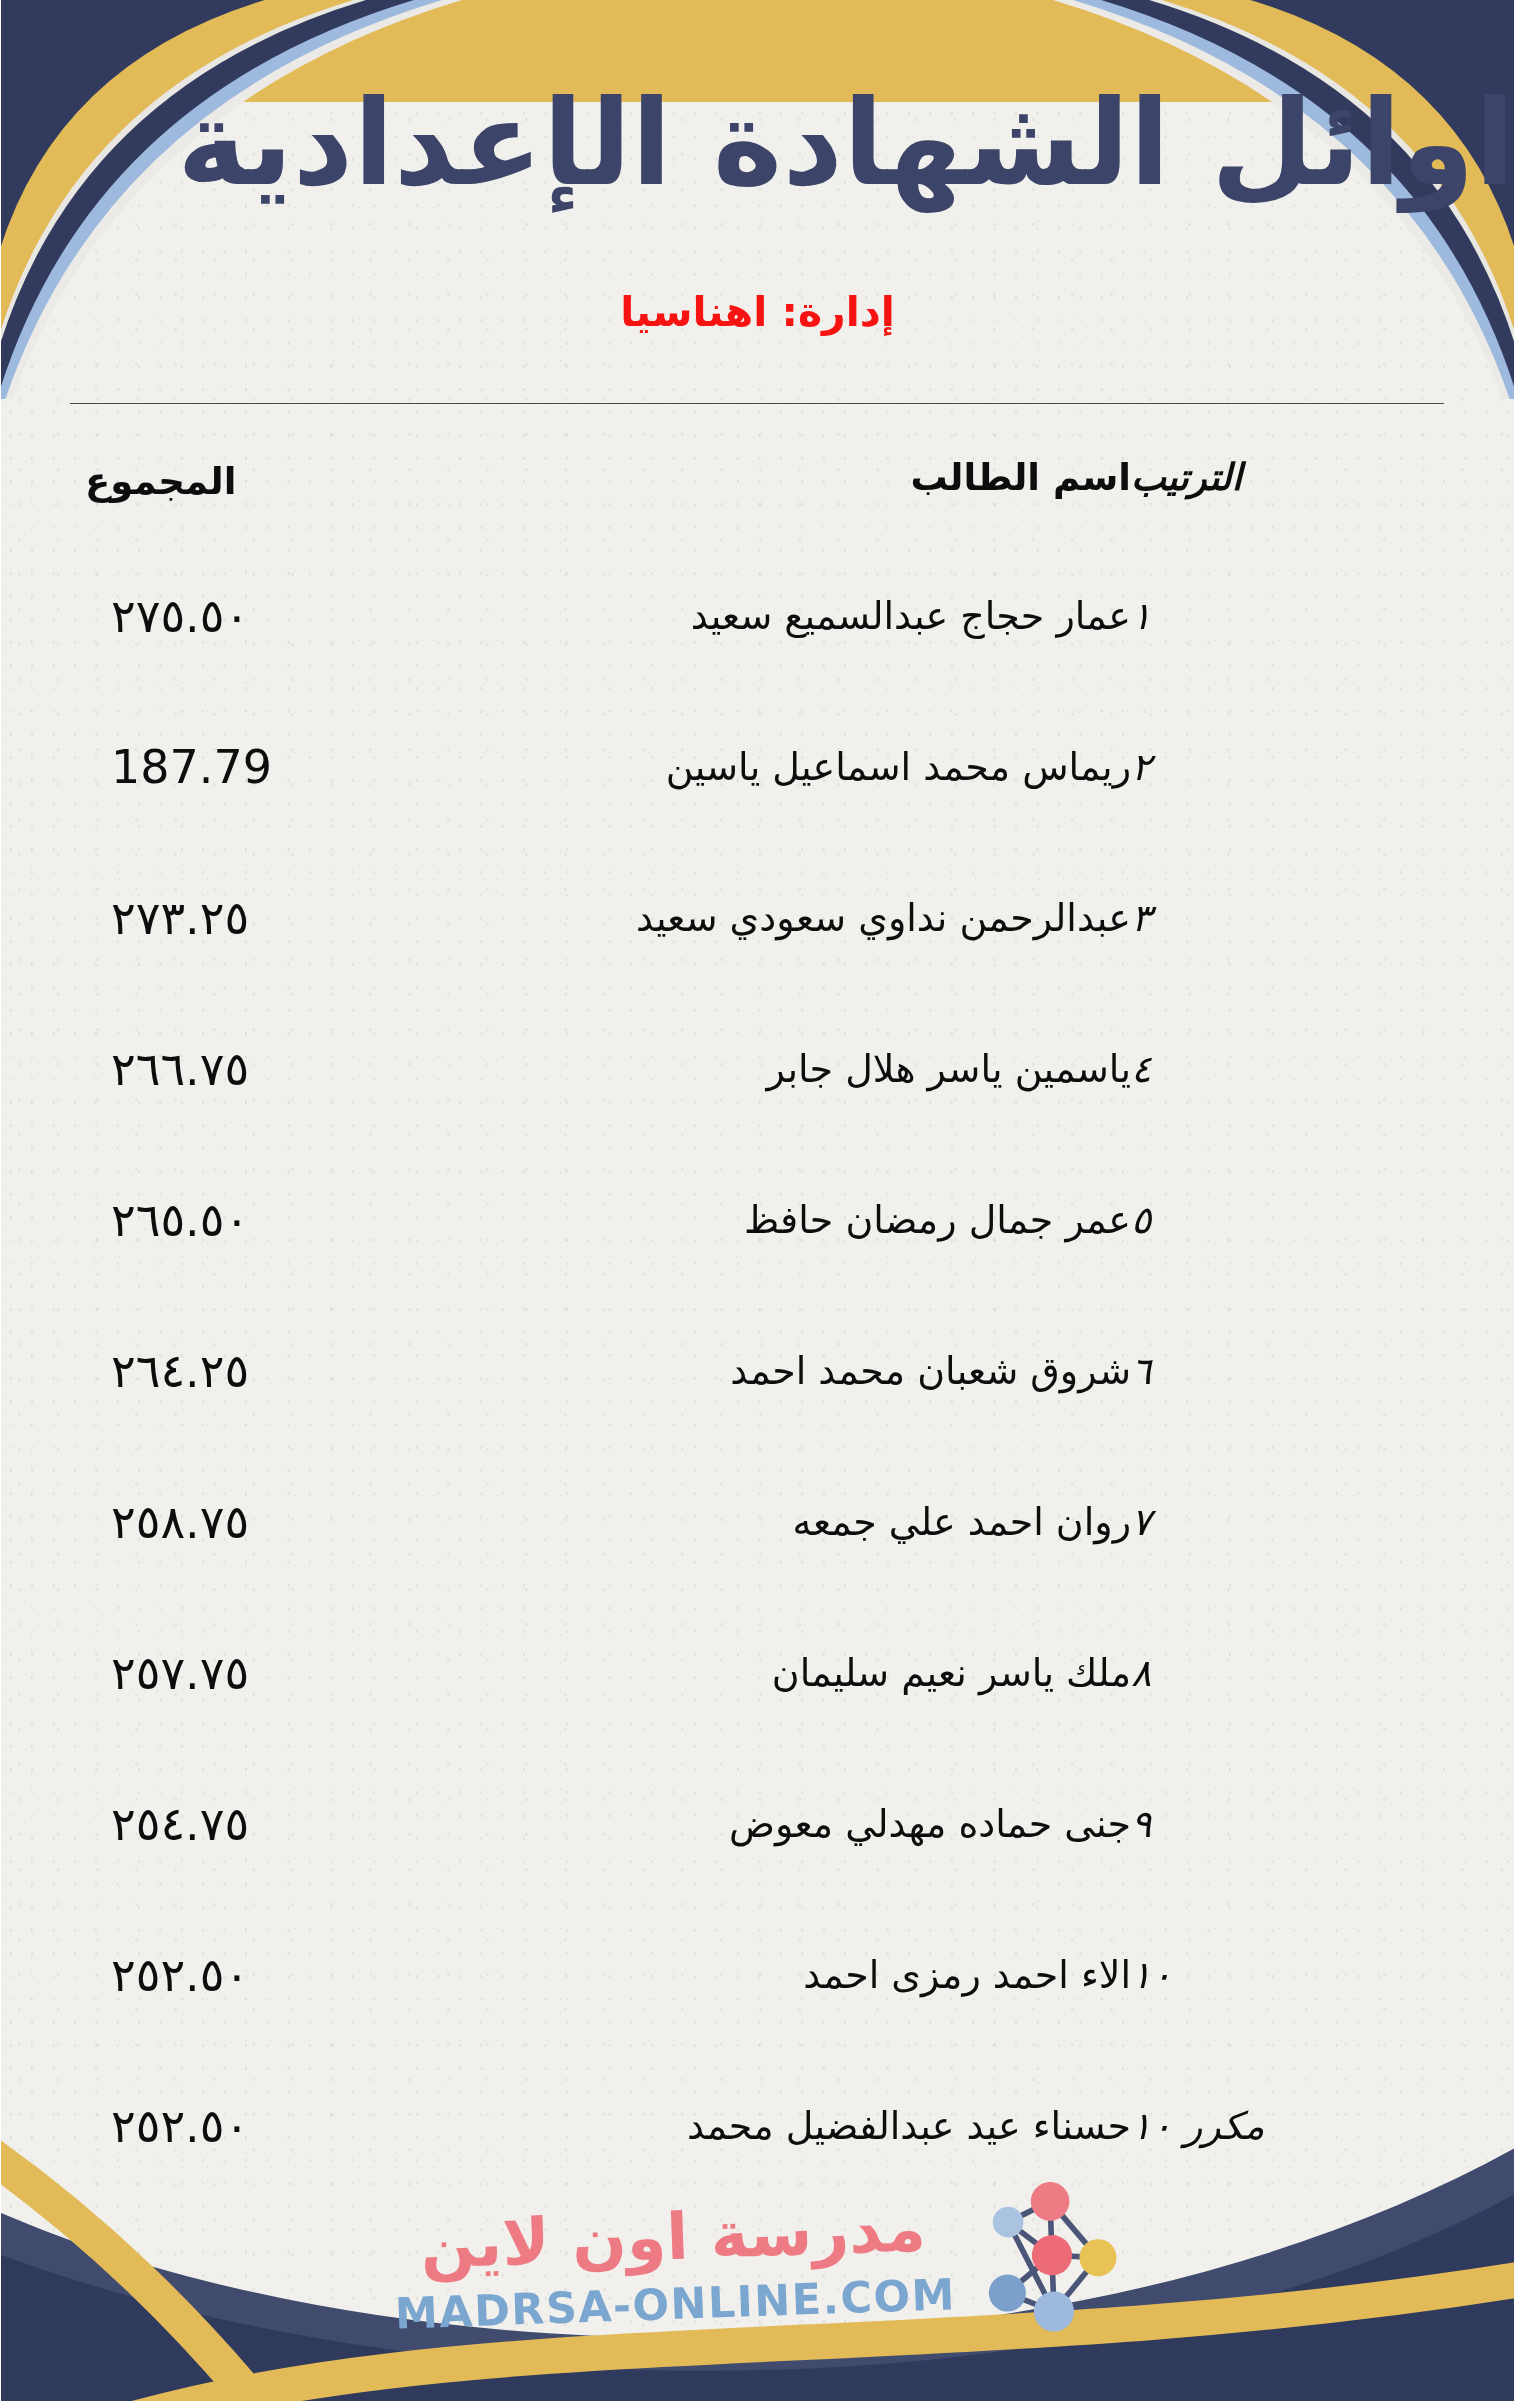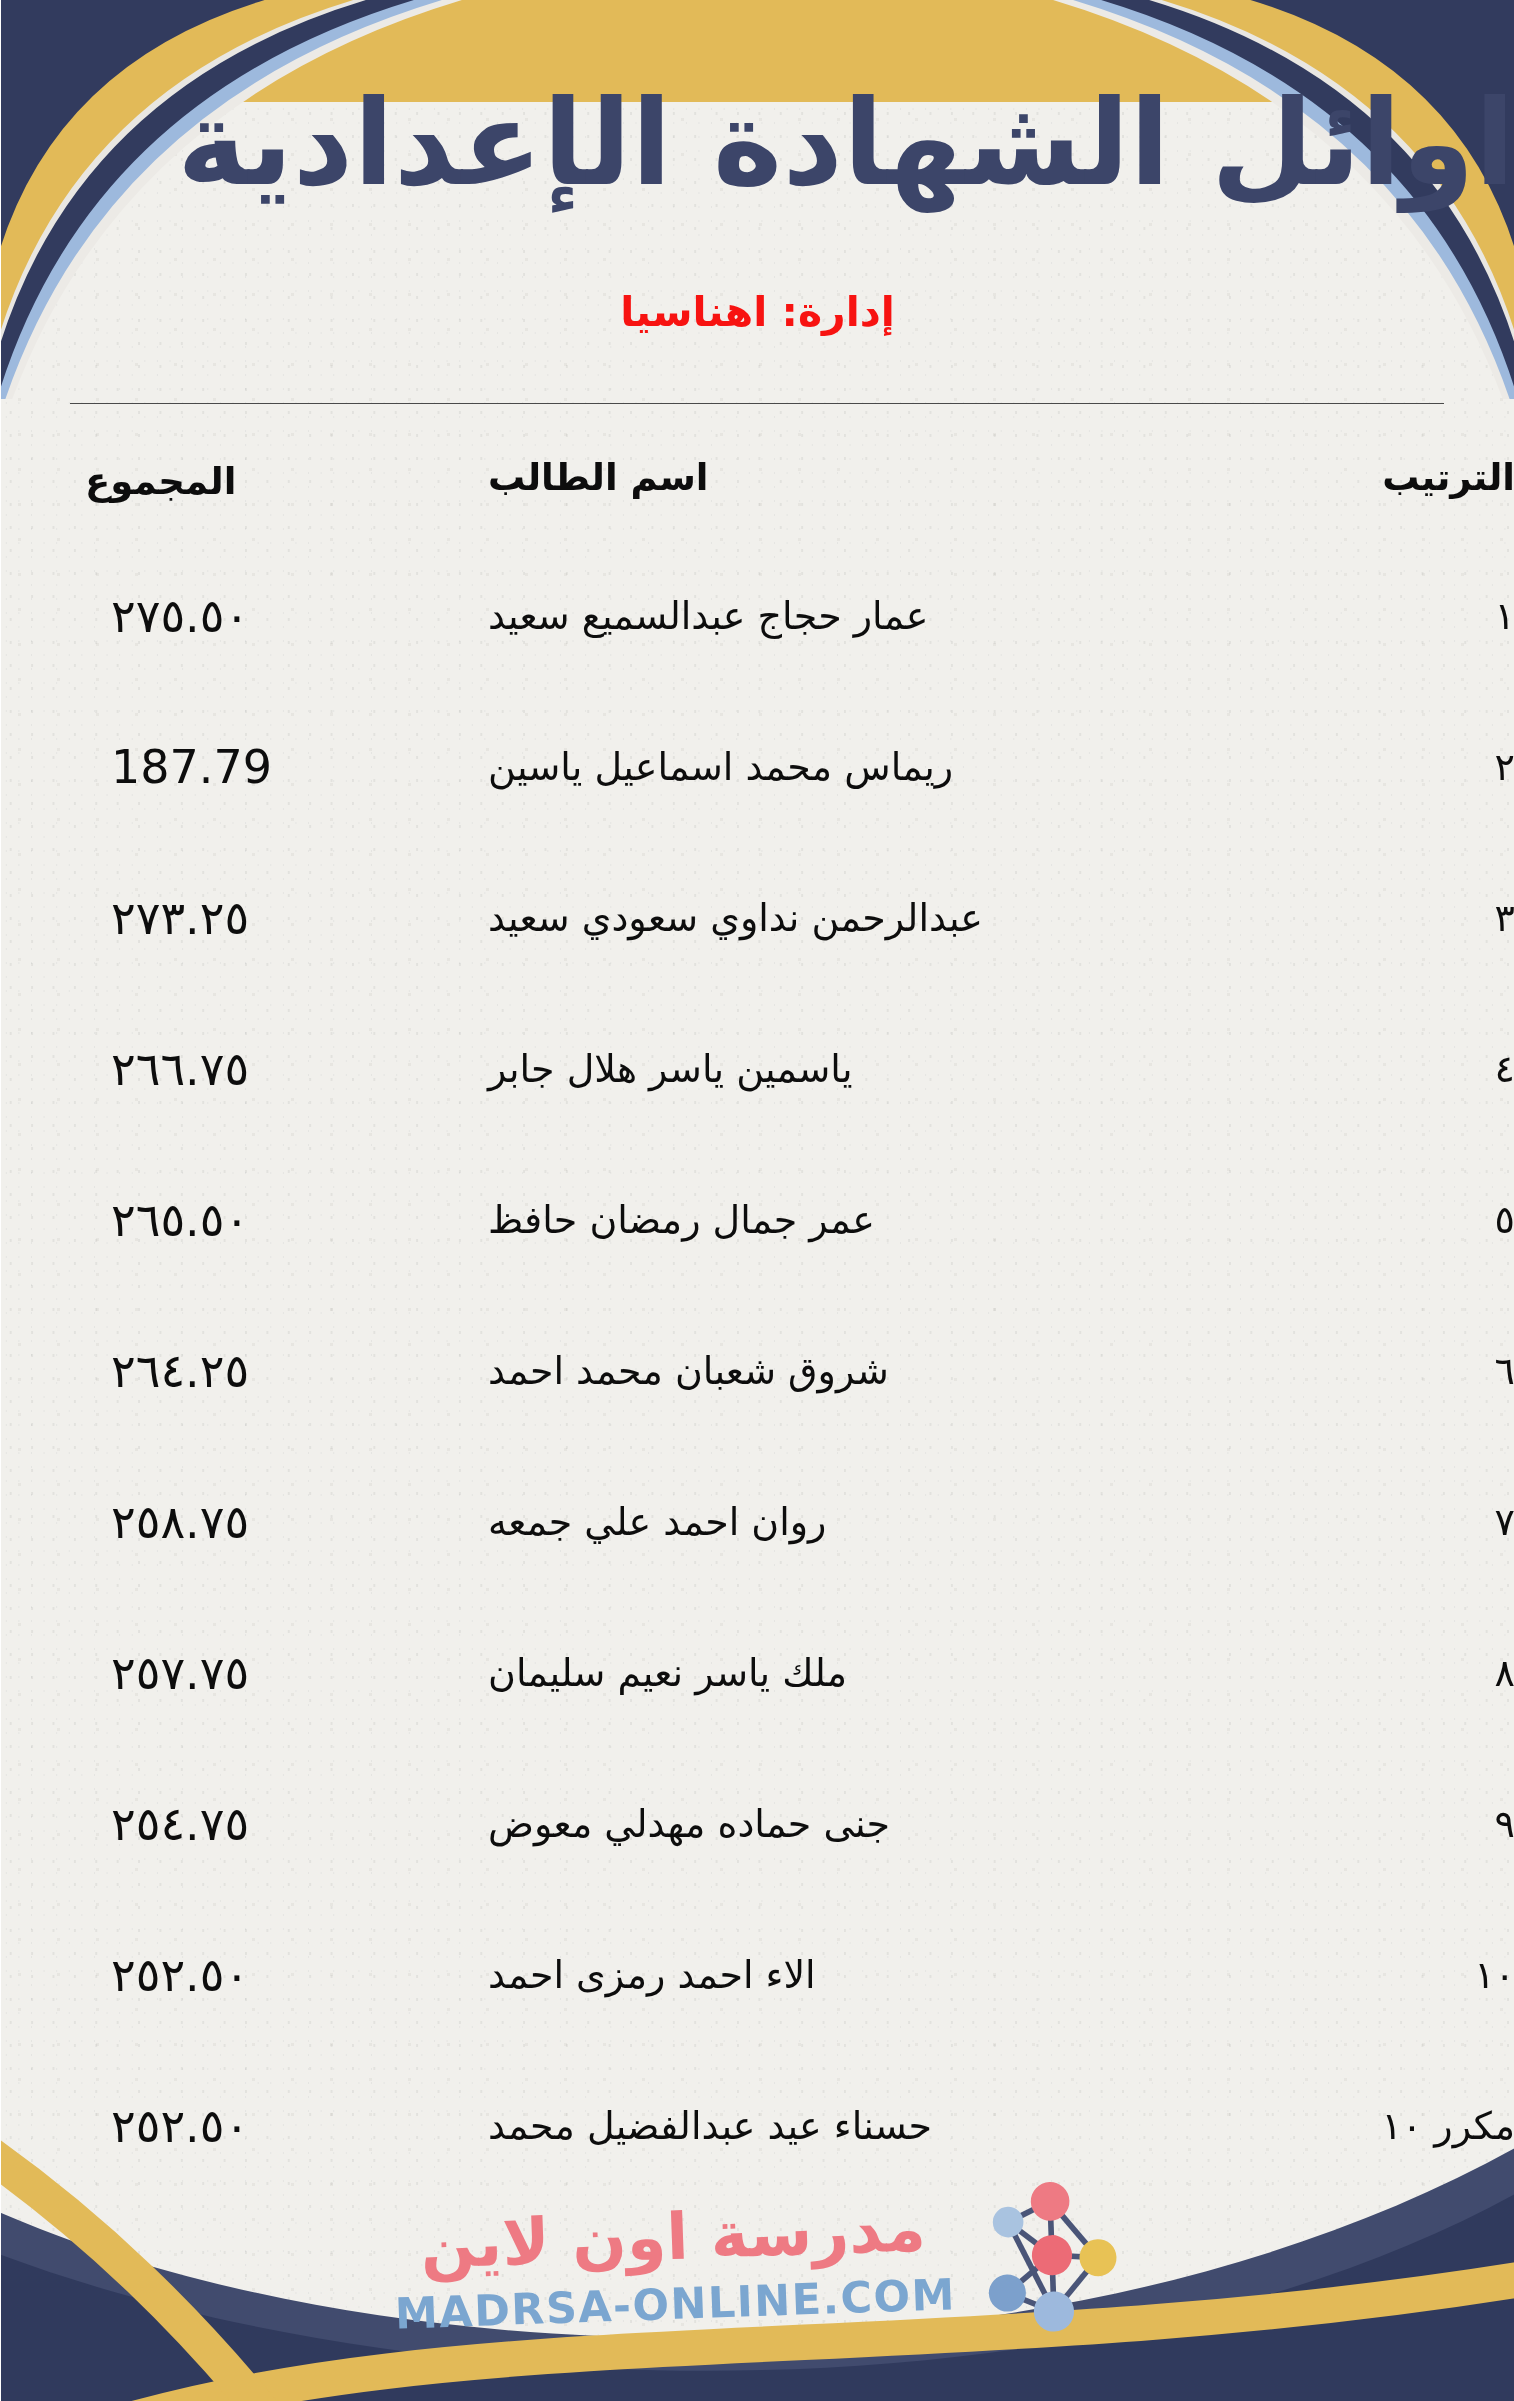--- a/index.html
+++ b/index.html
@@ -31,22 +31,22 @@
          font-size:118px;font-weight:700;color:#3c4569;letter-spacing:0.7px;}
   .subtitle{position:absolute;top:288px;left:0;width:100%;display:flex;justify-content:center;
             gap:81px;direction:rtl;font-size:41px;font-weight:700;color:#f71311;}
   .divider{position:absolute;top:403px;left:70px;width:1374px;border-top:1.5px solid #4a4a4a;}
 
   
   .results{position:absolute;top:414px;left:0;width:100%;direction:rtl;color:#0d0d0d;}
   .thead,.trow{display:grid;grid-template-columns:384px 1fr 488px;align-items:center;}
   .thead{height:126px;font-size:37px;font-weight:700;}
   .trow{height:151px;font-size:38px;}
-  .cell-rank{text-align:right;}
-  .cell-name{text-align:left;}
+  .cell-rank{text-align:left;font-style:italic;}
+  .cell-name{text-align:right;}
   .cell-total{direction:ltr;text-align:left;padding-left:111px;font-size:46px;}
   .thead .cell-total{padding-left:85px;font-size:37px;margin-top:9px;}
 
   
   .footer{position:absolute;top:2181px;left:0;width:100%;display:flex;justify-content:center;
           align-items:center;gap:19px;direction:ltr;transform:rotate(-2deg);}
   .brand-text{text-align:center;}
   .brand-ar{font-size:64px;font-weight:700;color:#ee7a83;direction:rtl;}
   .brand-en{font-size:43px;font-weight:700;color:#7ba6d0;letter-spacing:1.5px;margin-top:5.9px;}
   .brand-icon svg{width:148px;height:161px;display:block;}

